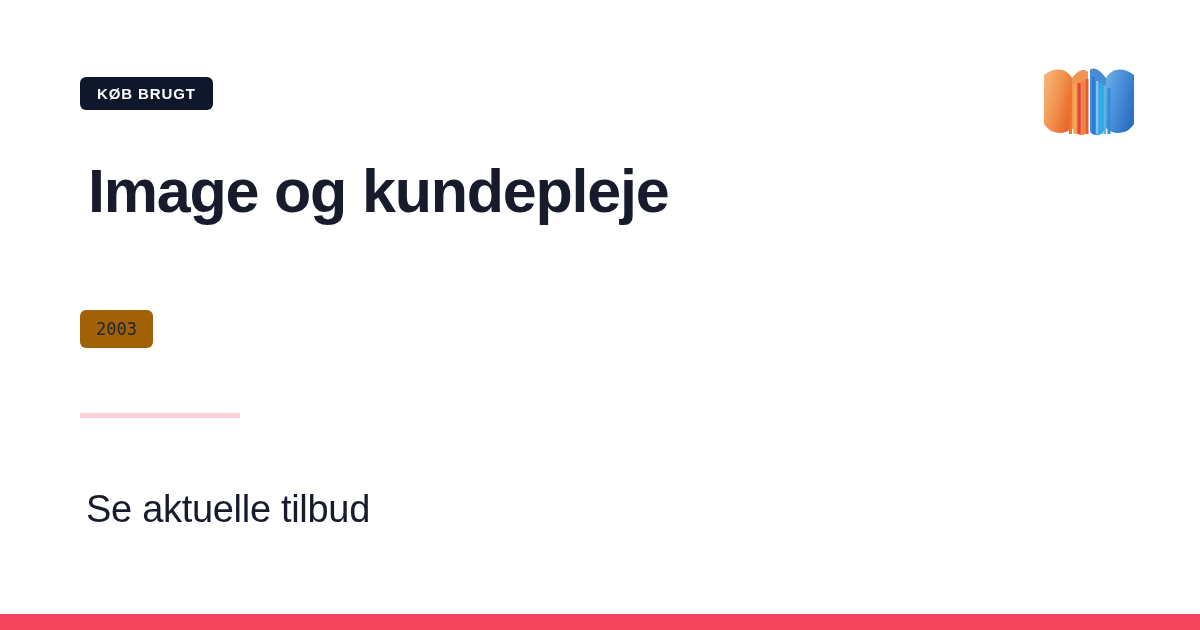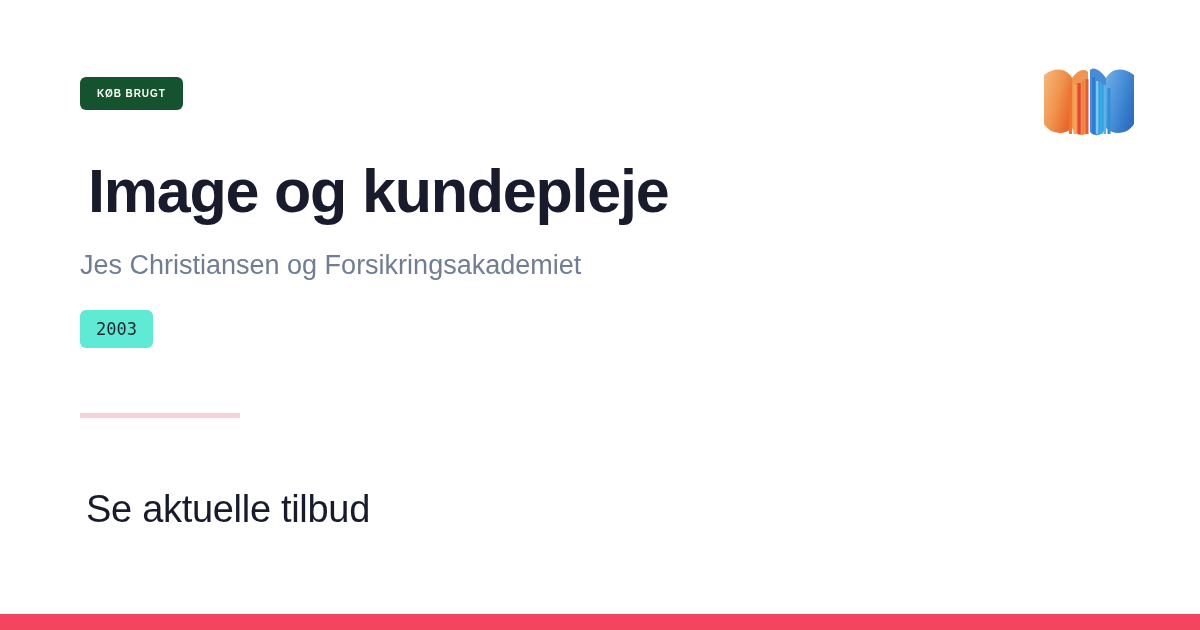--- a/index.html
+++ b/index.html
@@ -41,23 +41,23 @@
   
   .badge {
     position: absolute;
     left: 80px;
     top: 77px;
     height: 33px;
     display: inline-flex;
     align-items: center;
     padding: 0 17px;
     border-radius: 6px;
-    background: #14532d;
+    background: #0f172a;
     color: #ffffff;
-    font-size: 10px;
+    font-size: 15px;
     font-weight: bold;
     letter-spacing: 0.9px;
     line-height: 1;
     white-space: nowrap;
   }
 
   
   .title {
     position: absolute;
     left: 80px;
@@ -88,21 +88,21 @@
   
   .chip {
     position: absolute;
     left: 80px;
     top: 310px;
     height: 38px;
     display: inline-flex;
     align-items: center;
     padding: 0 16px;
     border-radius: 6px;
-    background: #5eead4;
+    background: #a16207;
     color: #1f2433;
     font-family: "DejaVu Sans Mono", "Liberation Mono", monospace;
     font-size: 17px;
     line-height: 1;
   }
 
   
   .divider {
     position: absolute;
     left: 80px;
@@ -212,21 +212,20 @@
         <rect x="69.5" y="35" width="2.6" height="49" fill="#5ab4e4"></rect>
         <rect x="73.5" y="38" width="3" height="46" fill="#2f8fd8"></rect>
       </g>
     </svg>
   </div>
 
   <div class="badge">KØB BRUGT</div>
 
   <h1 class="title">Image og kundepleje</h1>
 
-  <p class="subtitle">Jes Christiansen og Forsikringsakademiet</p>
 
   <span class="chip">2003</span>
 
   <hr class="divider">
 
   <h2 class="cta">Se aktuelle tilbud</h2>
 
   <div class="bottom-bar"></div>
 
 </div>

